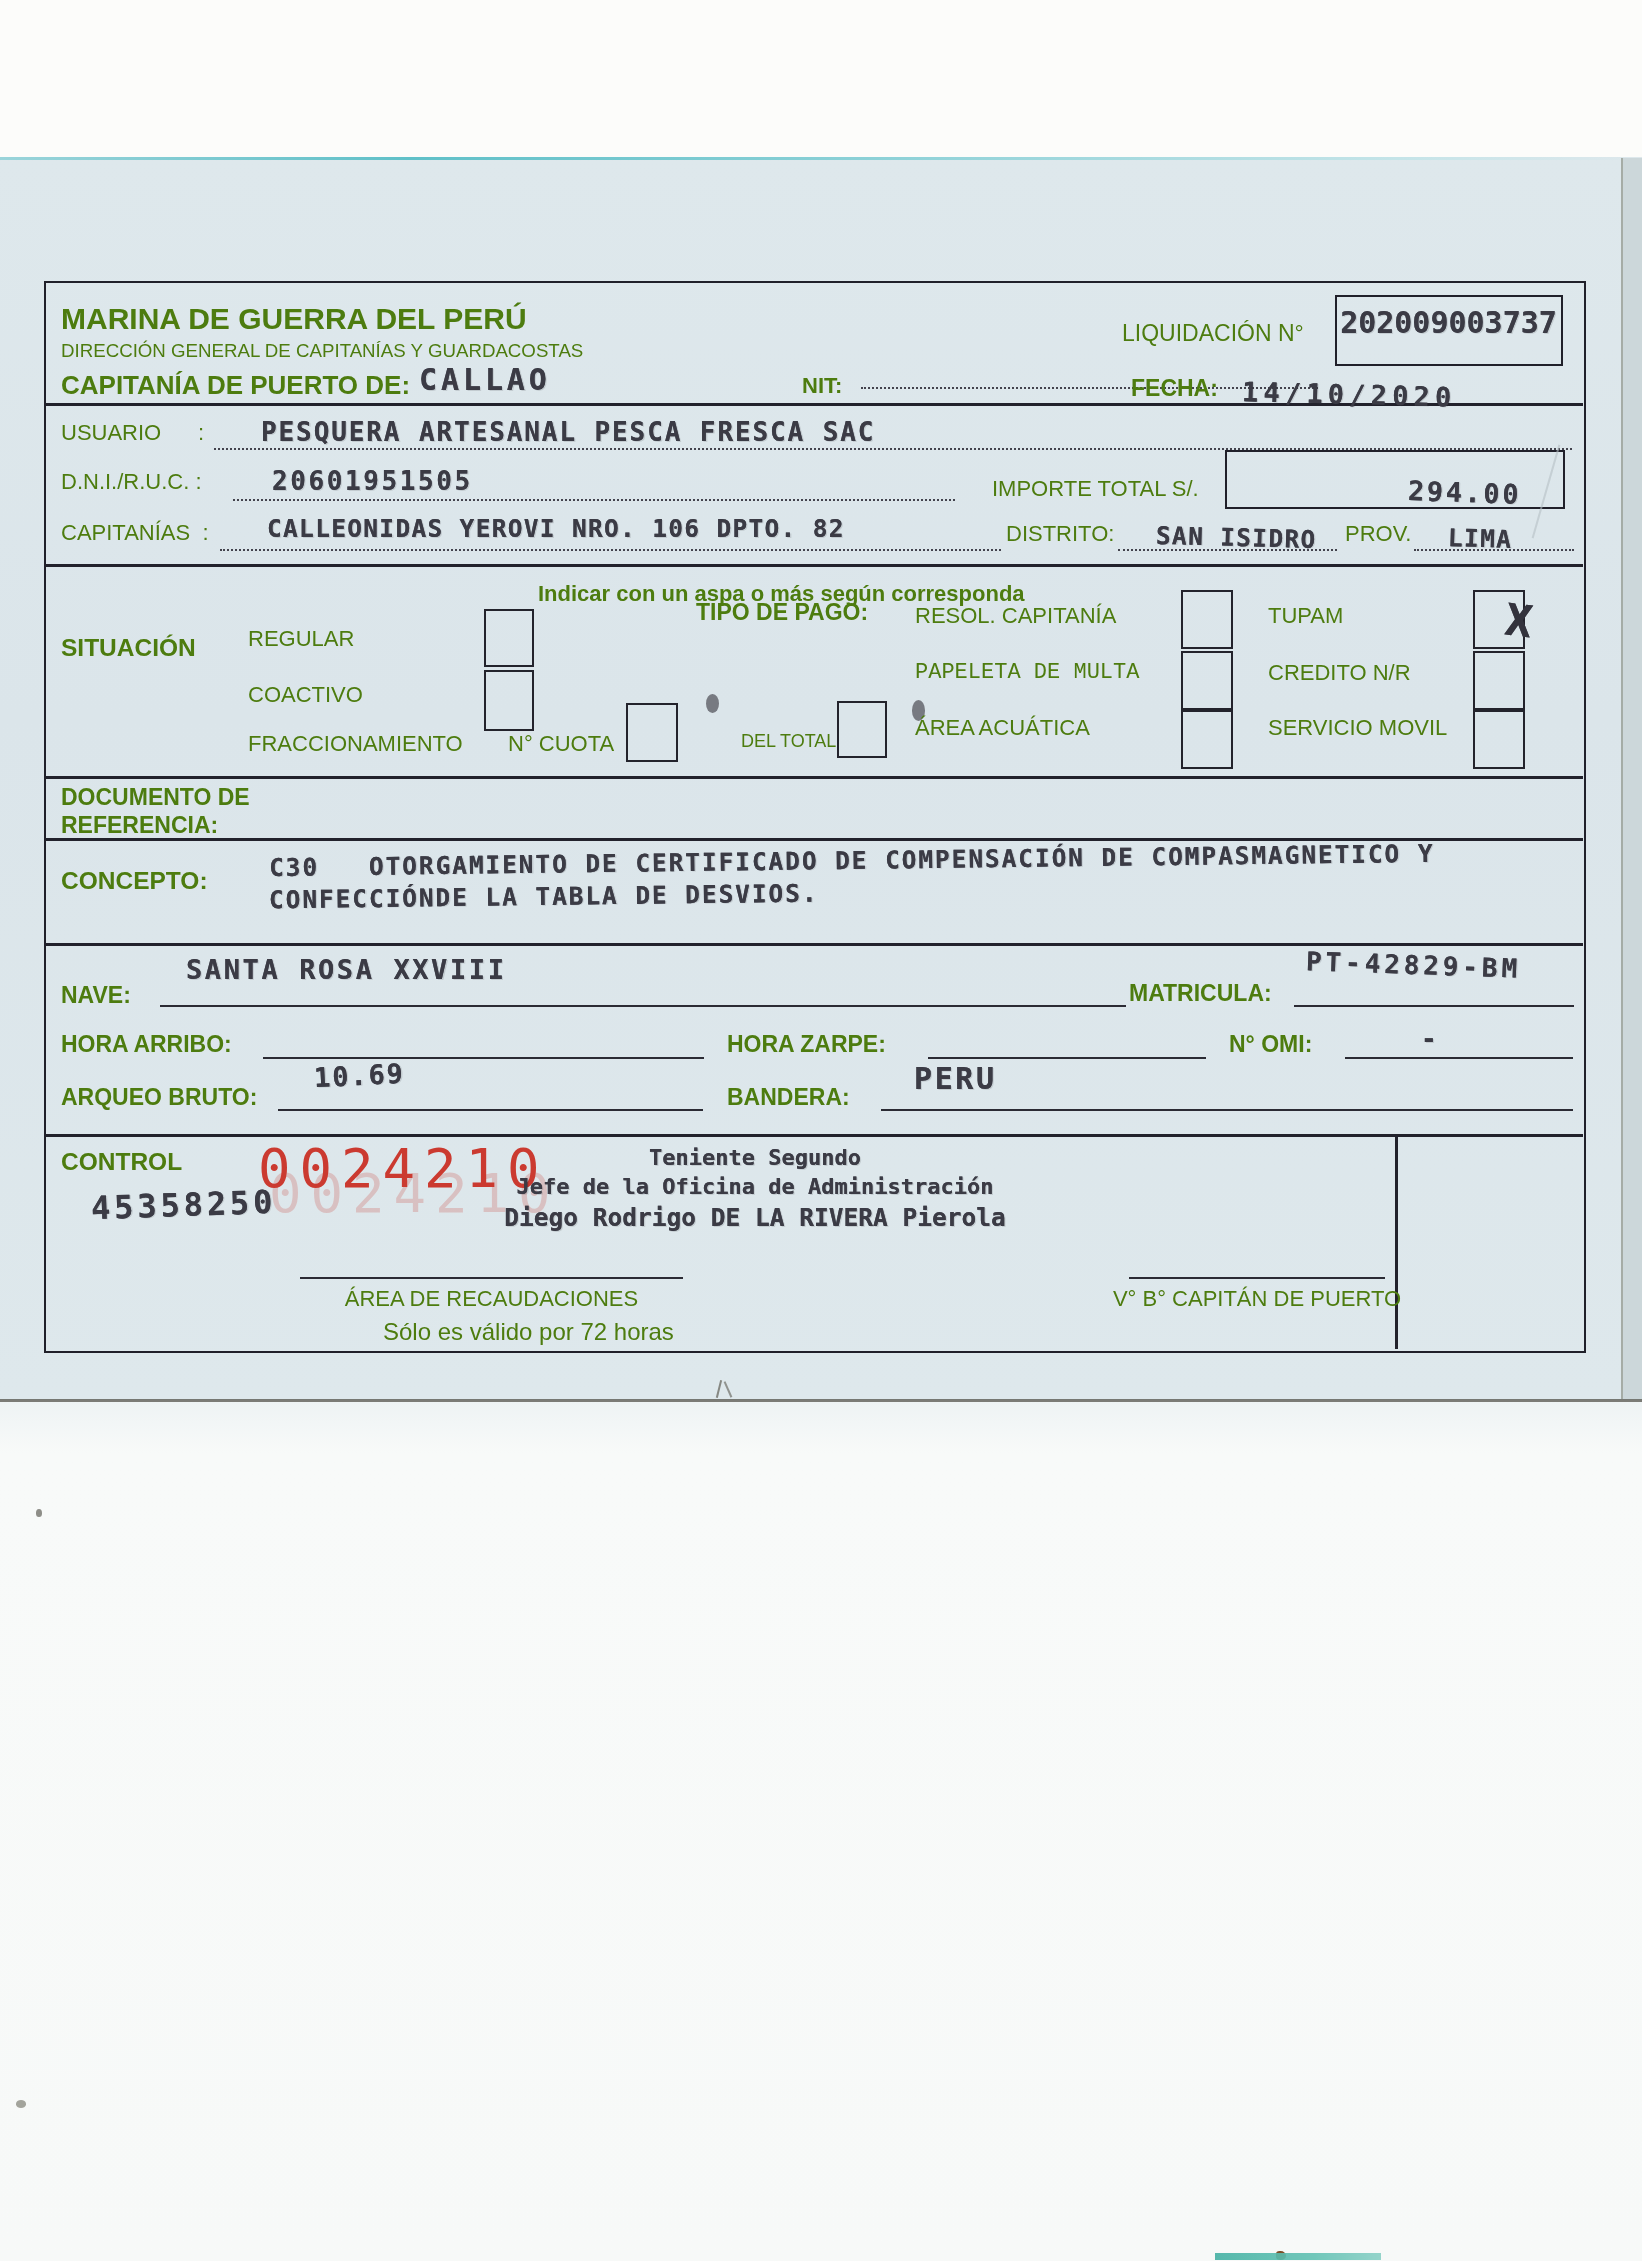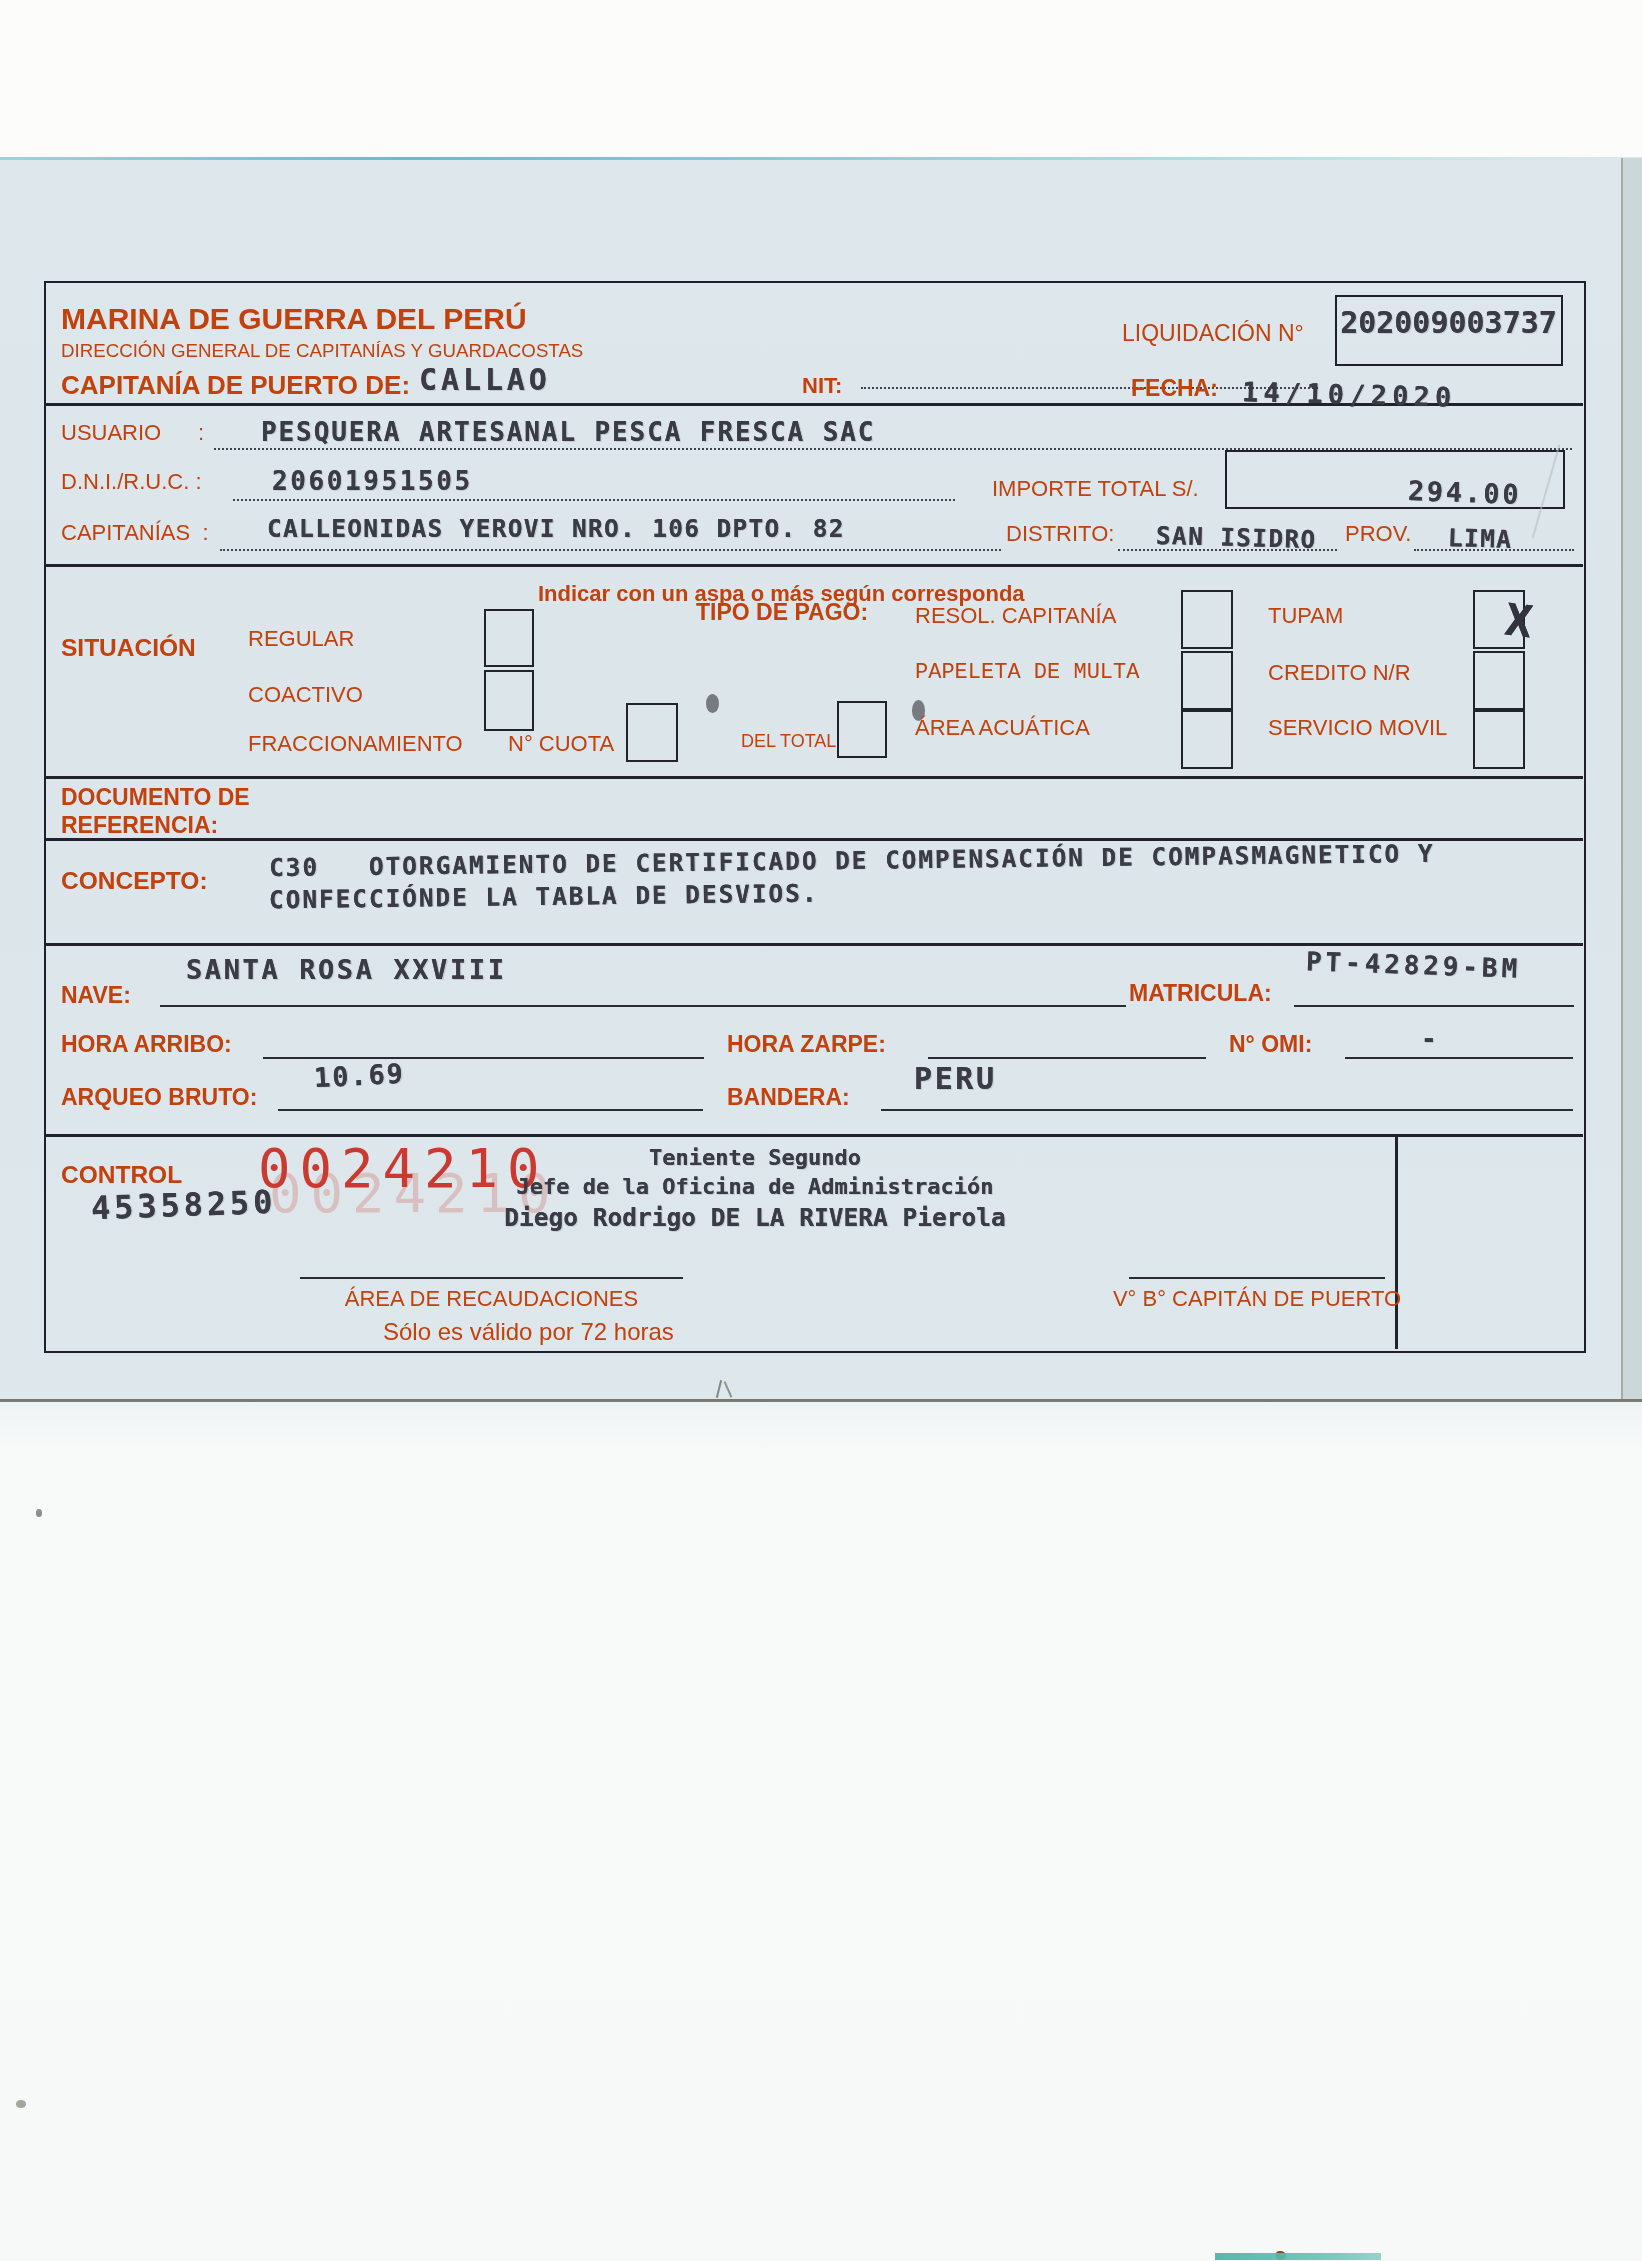--- a/index.html
+++ b/index.html
@@ -16,21 +16,21 @@
   #below-paper{position:absolute;left:0;top:1402px;width:1643px;height:859px;
     background:linear-gradient(180deg,#eef3f4 0%,#f8faf9 6%,#f7f9f8 100%);}
   
   .box{position:absolute;border:2.6px solid #20202a;}
   .hline{position:absolute;height:2.6px;background:#22222c;}
   .sline{position:absolute;height:1.9px;background:#2b2b34;}
   .vline{position:absolute;width:2.6px;background:#22222c;}
   .dotl{position:absolute;height:0;border-bottom:2.6px dotted #43434d;}
   .cbx{position:absolute;border:2.6px solid #23232c;}
   
-  .lbl{position:absolute;color:#c2410c;white-space:pre;line-height:1.05;}
+  .lbl{position:absolute;color:#4d7c0f;white-space:pre;line-height:1.05;}
   .b{font-weight:bold;}
   .dm{position:absolute;font-family:"DejaVu Sans Mono",monospace;font-weight:bold;color:#3b3b45;
       white-space:pre;line-height:1;text-shadow:0 0 0.6px rgba(40,40,52,.75),1.3px 0.6px 0 rgba(40,40,52,.14);}
   .red{position:absolute;font-family:"DejaVu Sans Mono",monospace;font-weight:normal;color:#cb3a30;
       white-space:pre;line-height:1;letter-spacing:9px;}
   .xmark{position:absolute;font-family:"DejaVu Sans",sans-serif;font-weight:bold;color:#33333d;
       text-shadow:0 0 0.6px rgba(40,40,52,.7);}
   .artifact{position:absolute;background:#55555e;opacity:.75;border-radius:1.3px;}
   .speck{position:absolute;border-radius:50%;}
 </style>
@@ -159,21 +159,21 @@
   <div class="dm" style="left:1421px;top:1026px;font-size:26px;">-</div>
   <div class="sline" style="left:1345px;top:1057px;width:228px;"></div>
 
   <div class="lbl b" style="left:61px;top:1085px;font-size:23px;">ARQUEO BRUTO:</div>
   <div class="dm" style="left:314px;top:1062px;font-size:27px;letter-spacing:1.9px;transform:rotate(-3deg);">10.69</div>
   <div class="sline" style="left:278px;top:1109px;width:425px;"></div>
   <div class="lbl b" style="left:727px;top:1085px;font-size:23px;">BANDERA:</div>
   <div class="dm" style="left:914px;top:1064px;font-size:30px;letter-spacing:2.6px;">PERU</div>
   <div class="sline" style="left:881px;top:1109px;width:692px;"></div>
 
-  <div class="lbl b" style="left:61px;top:1149px;font-size:24.5px;margin-top:13px;">CONTROL</div>
+  <div class="lbl b" style="left:61px;top:1149px;font-size:24.5px;">CONTROL</div>
   <div class="red" style="left:269px;top:1167px;font-size:54px;opacity:.22;">0024210</div>
   <div class="red" style="left:258px;top:1142px;font-size:54px;">0024210</div>
   <div class="dm" style="left:91px;top:1189px;font-size:32px;letter-spacing:3.9px;transform:rotate(-2deg);">45358250</div>
 
   <div class="dm" style="left:465px;top:1147px;width:580px;font-size:22px;text-align:center;">Teniente Segundo</div>
   <div class="dm" style="left:465px;top:1176px;width:580px;font-size:22px;text-align:center;">Jefe de la Oficina de Administración</div>
   <div class="dm" style="left:465px;top:1206px;width:580px;font-size:24.5px;text-align:center;">Diego Rodrigo DE LA RIVERA Pierola</div>
 
   <div class="sline" style="left:300px;top:1277px;width:383px;"></div>
   <div class="lbl" style="left:300px;top:1287px;width:383px;font-size:22px;text-align:center;">ÁREA DE RECAUDACIONES</div>

